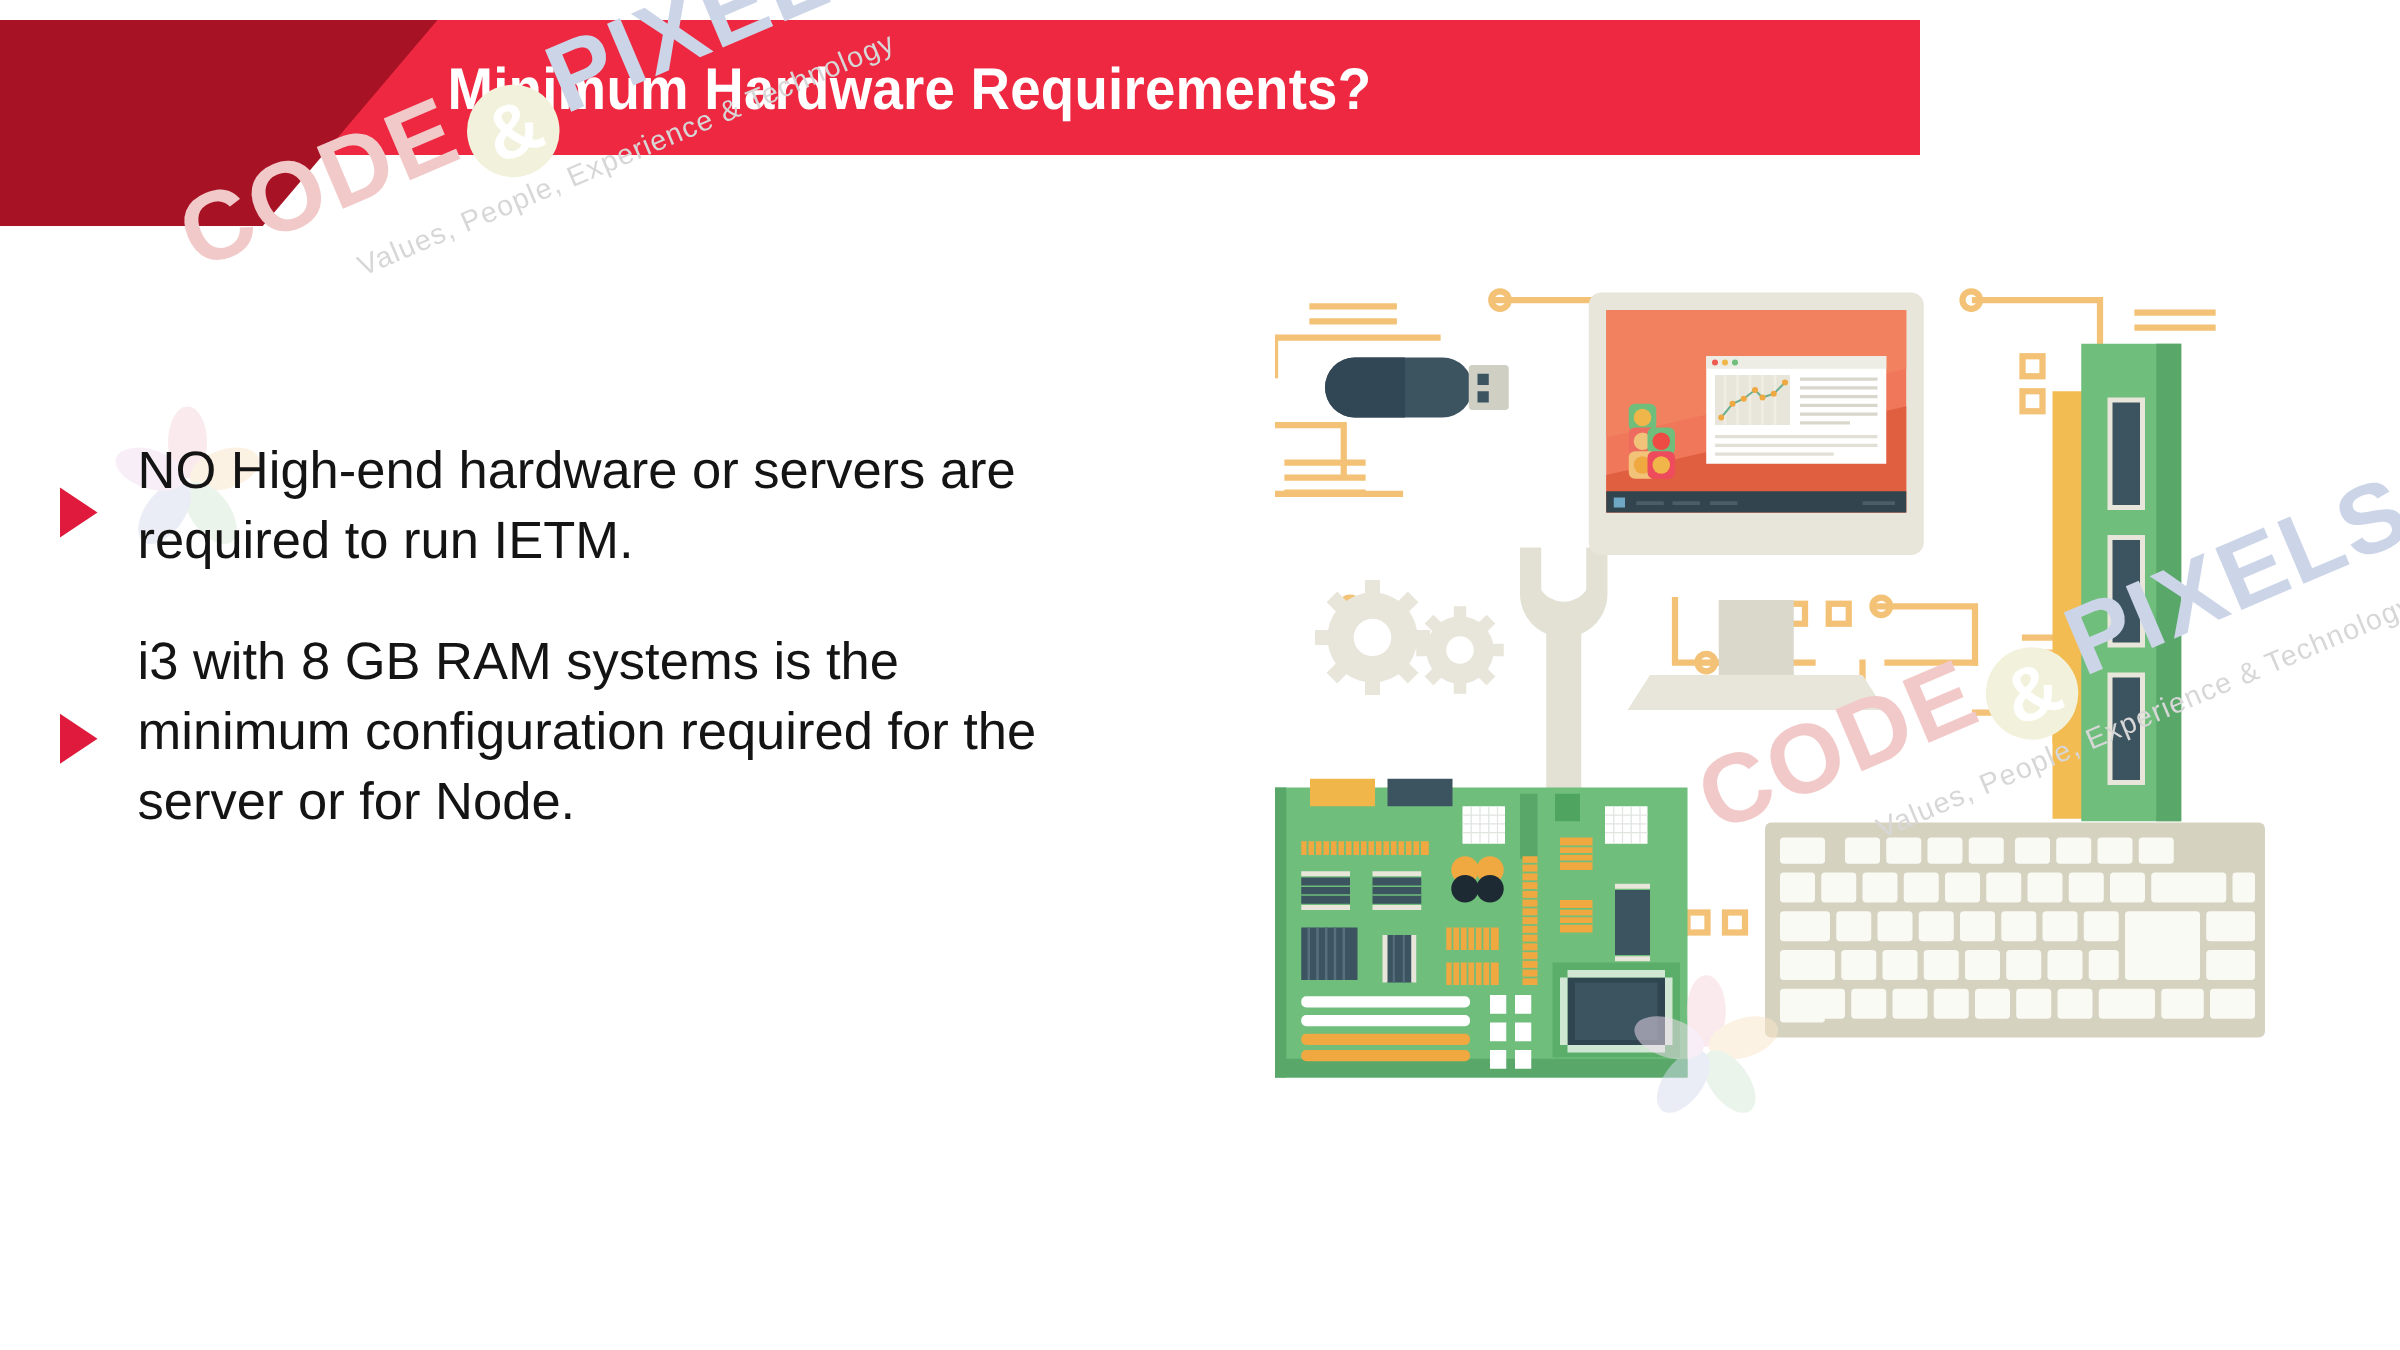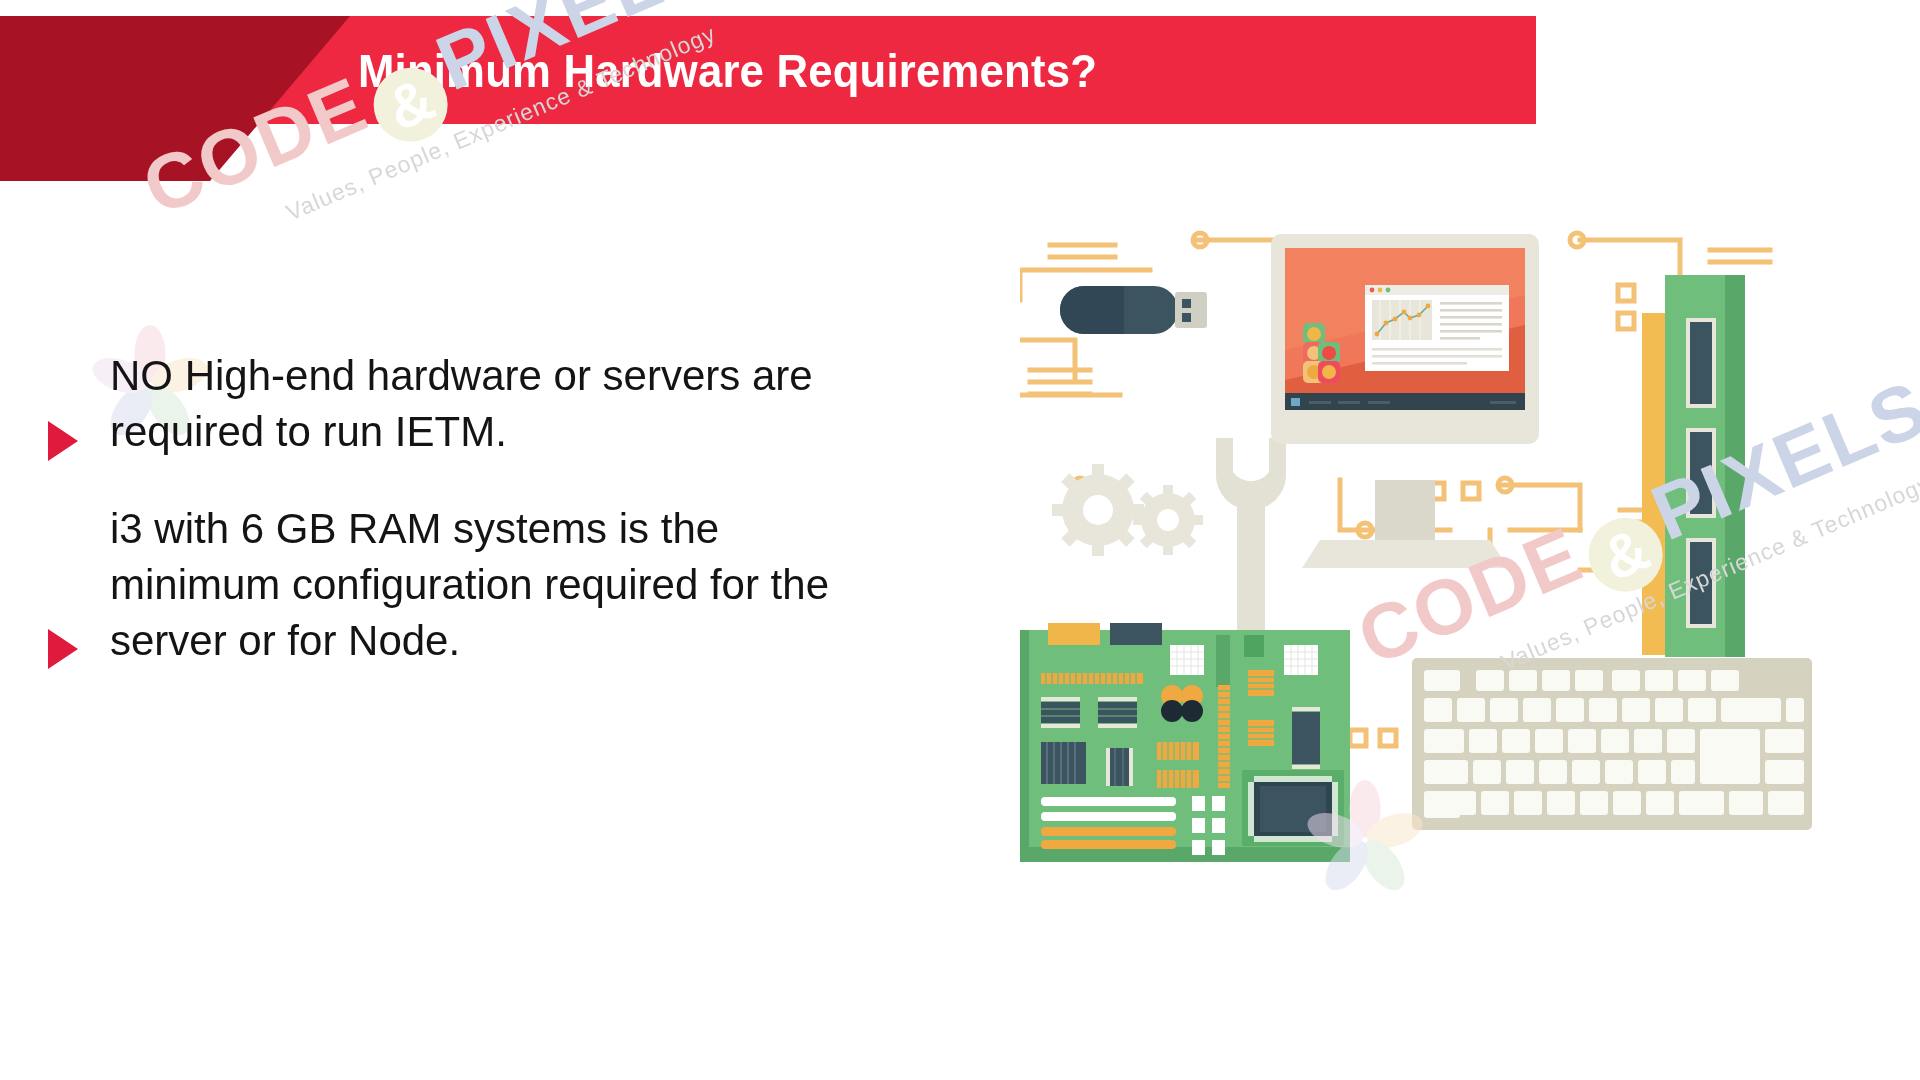--- a/index.html
+++ b/index.html
@@ -39,21 +39,21 @@
     text-align:center; line-height:74px; vertical-align:middle; margin:0 6px;
   }
   .wm-tag {
     font-size:23px; color:#d7d7d7; letter-spacing:1px; font-weight:normal;
     font-family:"Liberation Sans", sans-serif; white-space:nowrap;
   }
   .pinwheel { position:absolute; width:120px; height:120px; opacity:0.5; }
 
   
   .bullets { position:absolute; left:48px; top:348px; width:1000px; }
-  .bullet-row { display:flex; align-items:flex-end; margin-bottom:40px; }
+  .bullet-row { display:flex; align-items:center; margin-bottom:40px; }
   .tri {
     width:0; height:0; flex:0 0 auto;
     border-top:20px solid transparent;
     border-bottom:20px solid transparent;
     border-left:30px solid #E01A3C;
     margin-top:12px; margin-right:32px;
   }
   .btext {
     font-size:42px; line-height:1.34; color:#141414;
     font-family:"Liberation Sans", sans-serif; font-weight:normal;
@@ -114,21 +114,21 @@
 <div class="bullets">
 
   <div class="bullet-row b1">
     <div class="tri"></div>
     <div class="btext">NO High-end hardware or servers are required to run IETM.</div>
   </div>
 
 
   <div class="bullet-row b3">
     <div class="tri"></div>
-    <div class="btext">i3 with 6 GB RAM systems is the minimum configuration required for the server or for Node.</div>
+    <div class="btext">i3 with 8 GB RAM systems is the minimum configuration required for the server or for Node.</div>
   </div>
 
 </div>
 
 <div class="illus">
 <svg width="880" height="680" viewBox="0 0 880 680" xmlns="http://www.w3.org/2000/svg">
 
   <g stroke="#F3C276" stroke-width="5" fill="none" stroke-linecap="square">
     <path d="M 0 70 L 0 40 L 130 40"></path>
     <path d="M 30 15 L 95 15"></path>

